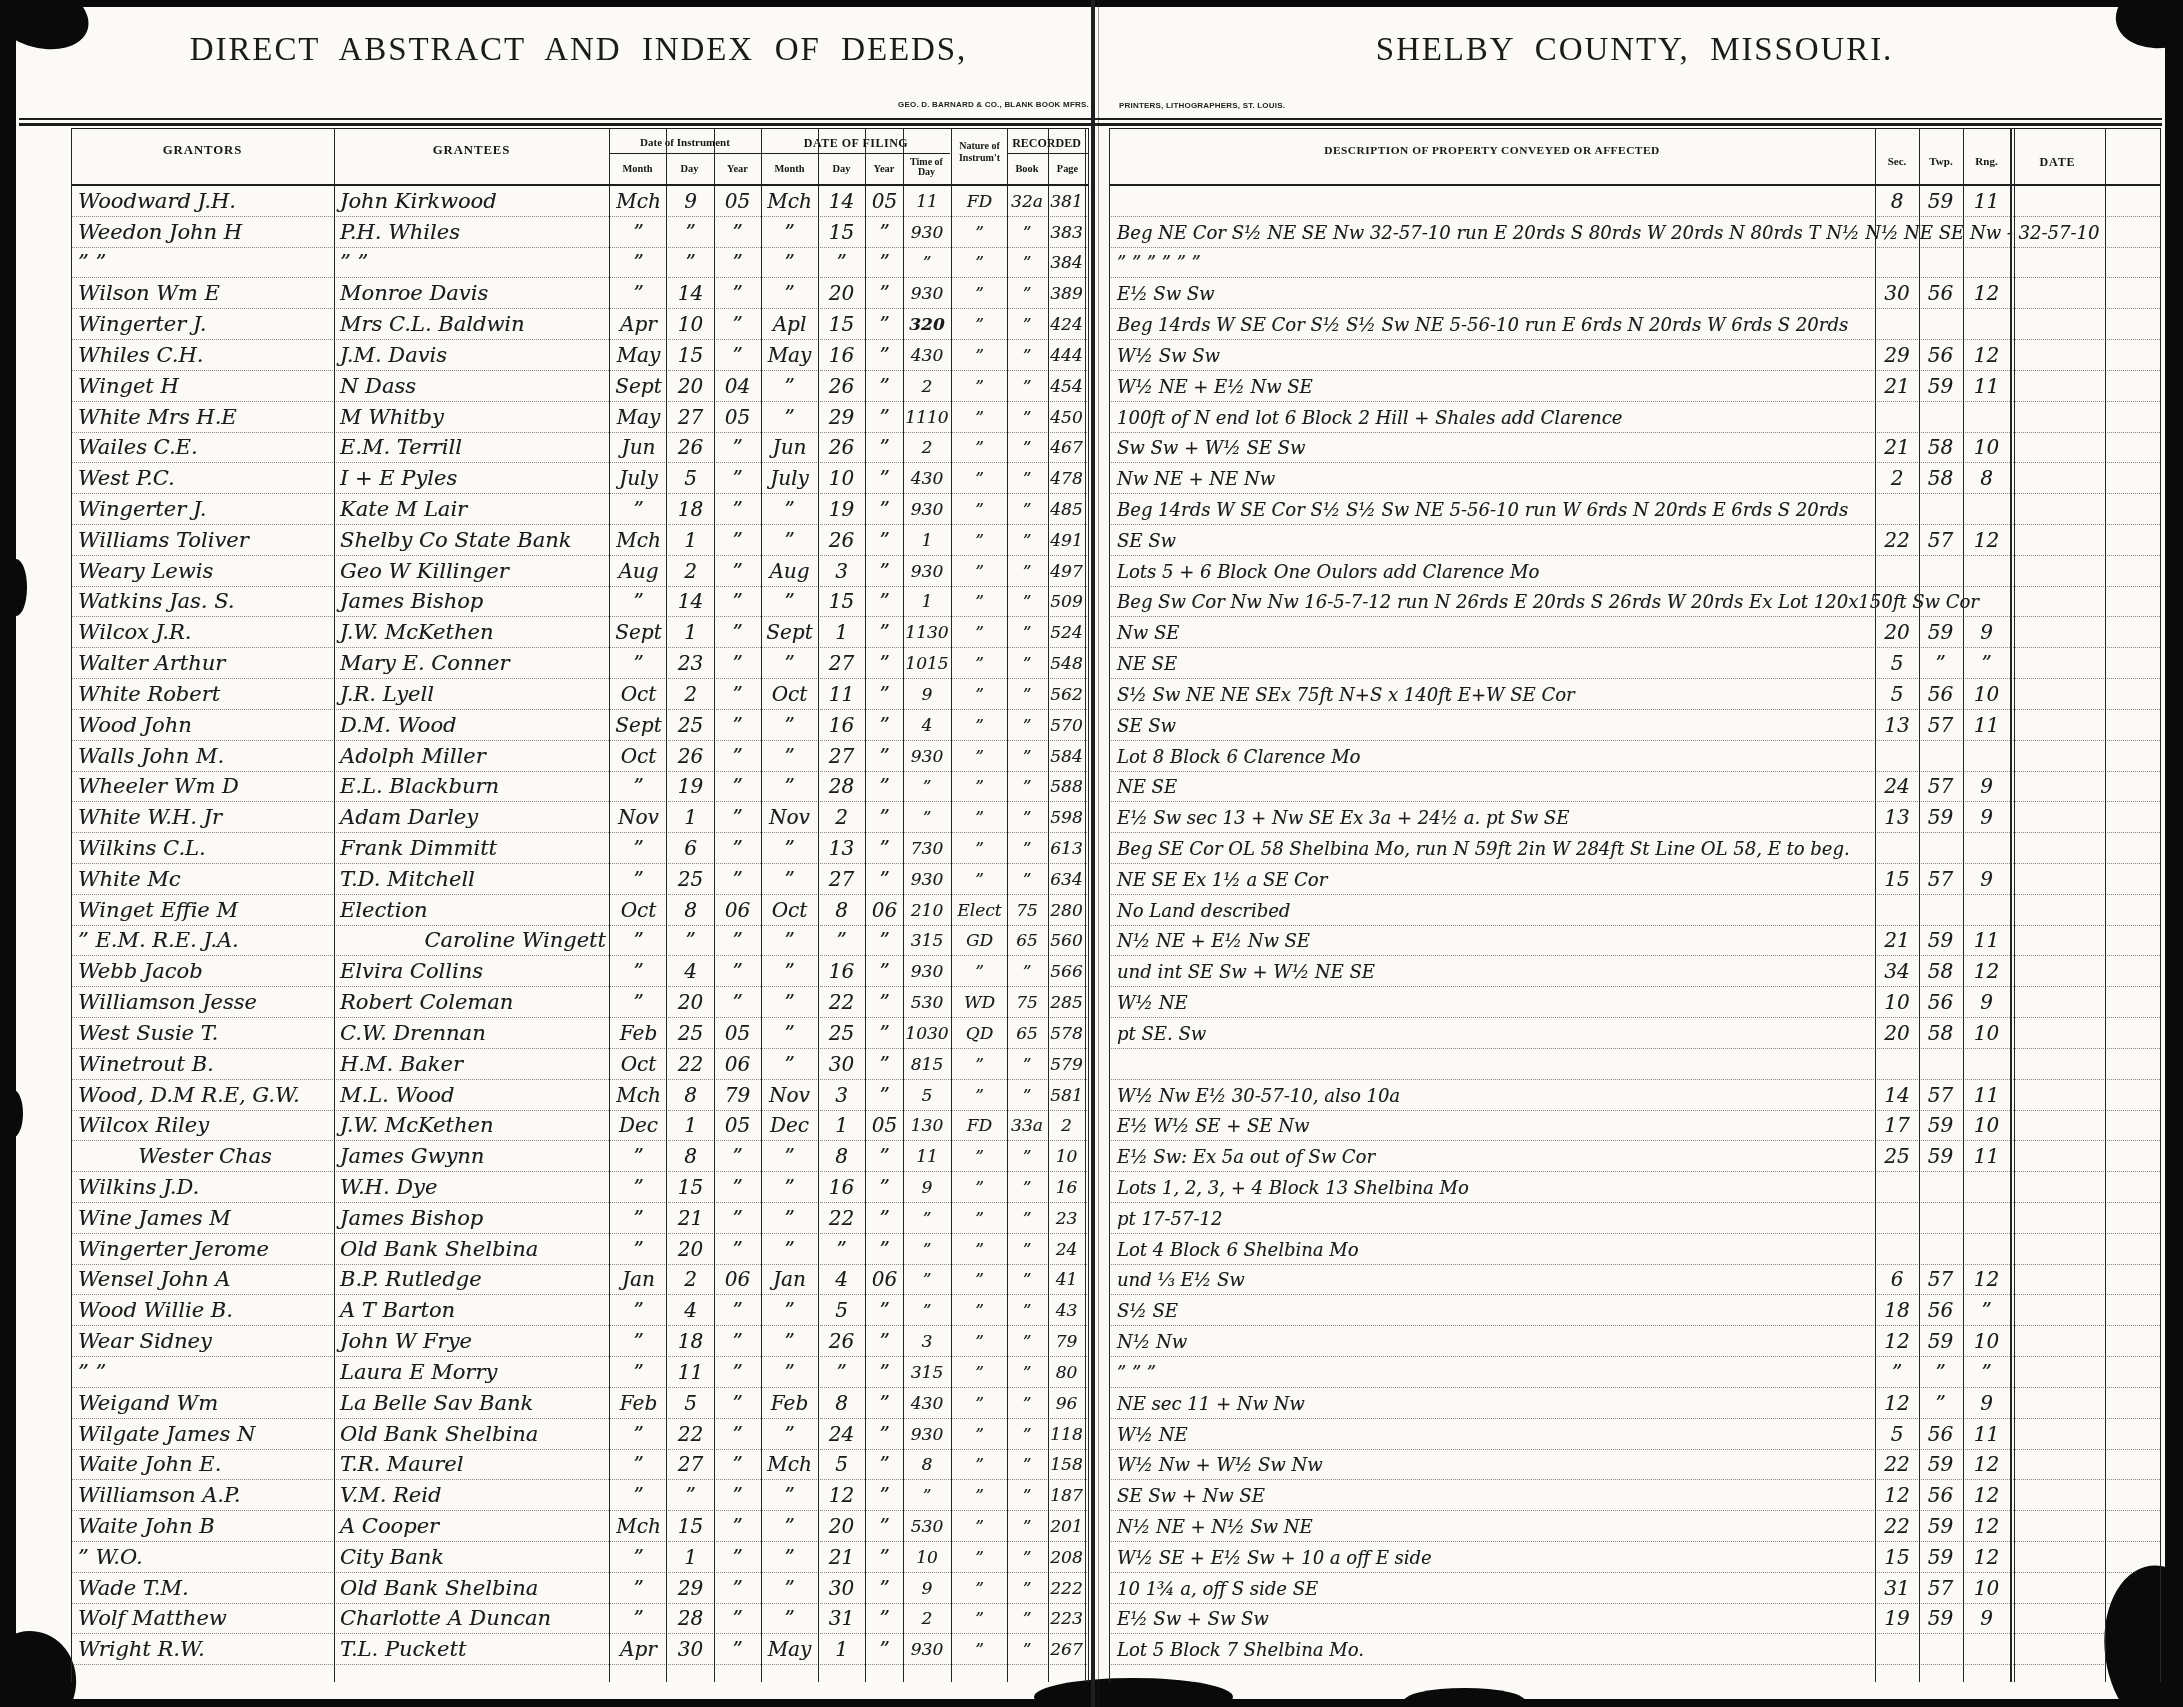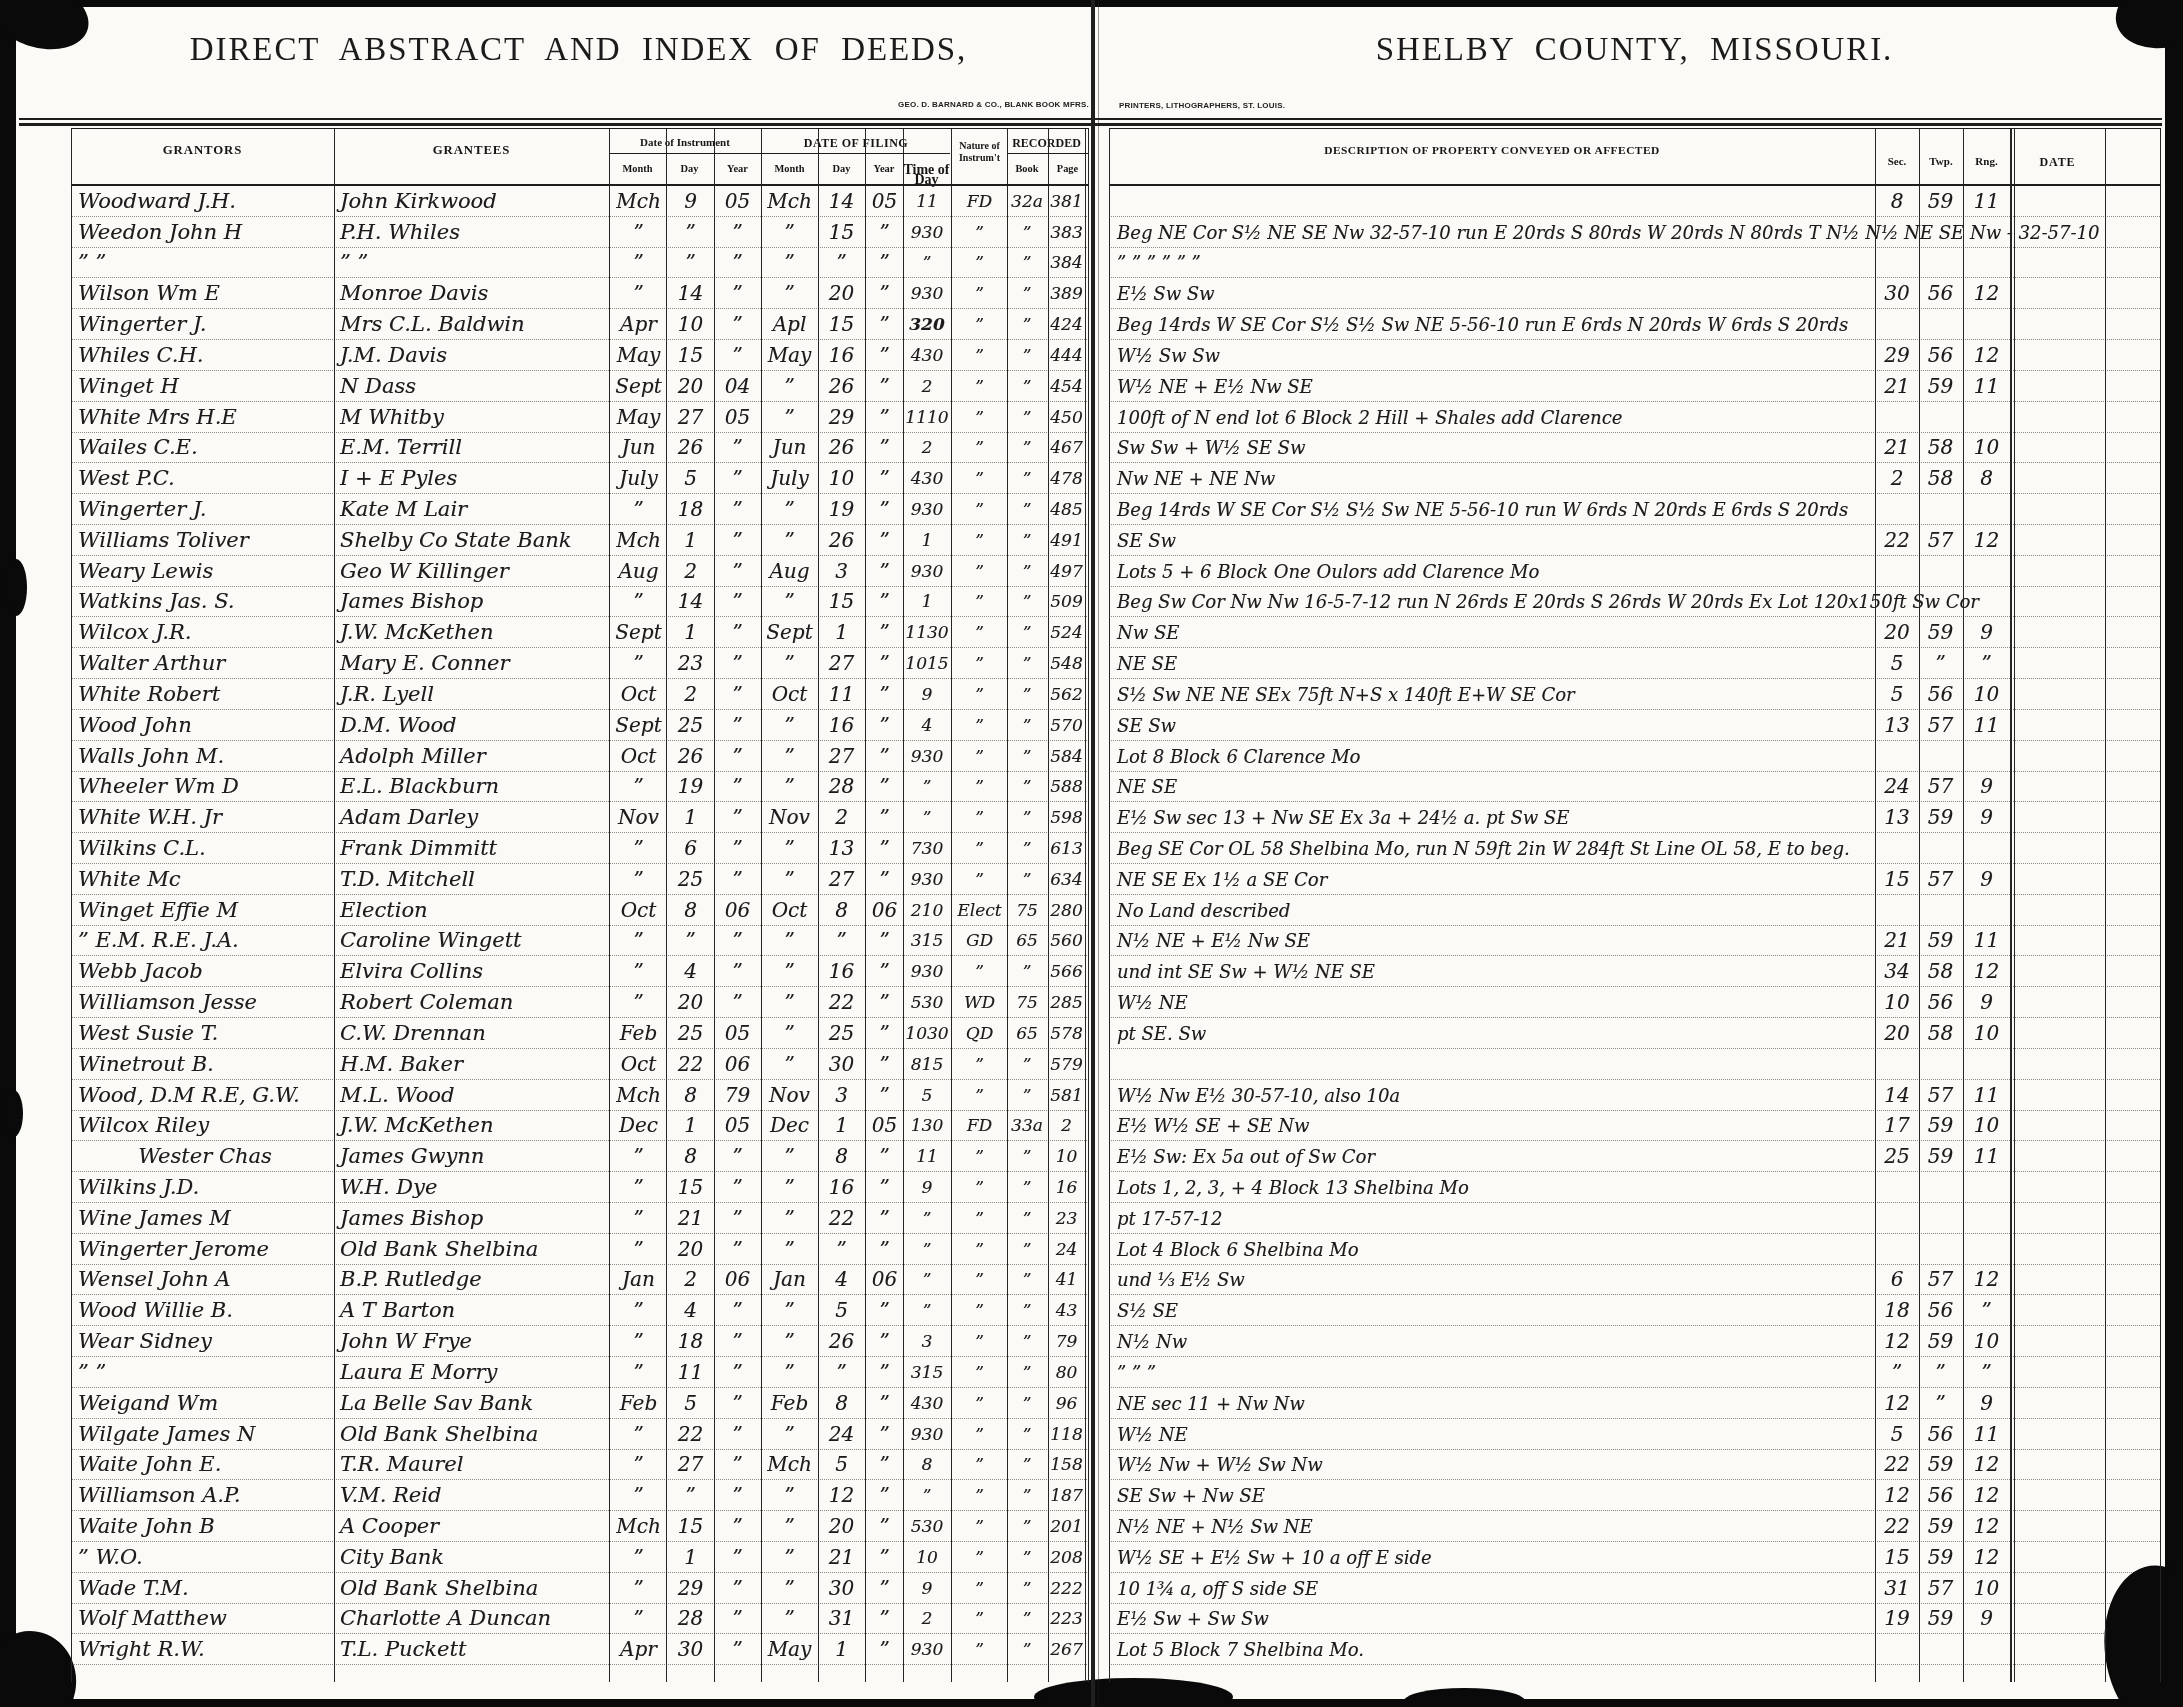--- a/index.html
+++ b/index.html
@@ -43,21 +43,21 @@
   <div class="print" style="left:71px;width:263px;top:144px;font-size:12.8px;letter-spacing:0.9px;">GRANTORS</div>
   <div class="print" style="left:334px;width:275px;top:144px;font-size:12.8px;letter-spacing:0.9px;">GRANTEES</div>
   <div class="print" style="left:609px;width:152px;top:137px;font-size:11px;">Date of Instrument</div>
   <div class="print" style="left:761px;width:190px;top:137px;font-size:12px;letter-spacing:0.5px;">DATE OF FILING</div>
   <div class="print" style="left:609px;width:57px;top:164px;font-size:10.4px;">Month</div>
   <div class="print" style="left:666px;width:47px;top:164px;font-size:10.4px;">Day</div>
   <div class="print" style="left:714px;width:47px;top:164px;font-size:10.4px;">Year</div>
   <div class="print" style="left:761px;width:57px;top:164px;font-size:10.4px;">Month</div>
   <div class="print" style="left:818px;width:47px;top:164px;font-size:10.4px;">Day</div>
   <div class="print" style="left:865px;width:38px;top:164px;font-size:10.4px;">Year</div>
-  <div class="print" style="left:903px;width:47px;top:157px;font-size:14px;line-height:10px;margin-top:8px;">Time of Day</div>
+  <div class="print" style="left:903px;width:47px;top:157px;font-size:10px;line-height:10px;">Time of Day</div>
   <div class="print" style="left:951px;width:57px;top:140px;font-size:10px;line-height:12.3px;">Nature of Instrum't</div>
   <div class="print" style="left:1007px;width:79px;top:137px;font-size:12px;">RECORDED</div>
   <div class="print" style="left:1007px;width:40px;top:164px;font-size:10.4px;">Book</div>
   <div class="print" style="left:1048px;width:39px;top:164px;font-size:10.4px;">Page</div>
 
   <div class="print" style="left:1109px;width:766px;top:145px;font-size:11.4px;letter-spacing:0.5px;">DESCRIPTION OF PROPERTY CONVEYED OR AFFECTED</div>
   <div class="print" style="left:1875px;width:44px;top:156px;font-size:11px;">Sec.</div>
   <div class="print" style="left:1919px;width:44px;top:156px;font-size:11px;">Twp.</div>
   <div class="print" style="left:1963px;width:47px;top:156px;font-size:11px;">Rng.</div>
   <div class="print" style="left:2010px;width:95px;top:156px;font-size:12px;letter-spacing:0.9px;">DATE</div>
@@ -509,21 +509,21 @@
         <span class="hw c sm" style="left: 904px; width: 46px;">210</span>
         <span class="hw c sm" style="left: 952px; width: 55px;">Elect</span>
         <span class="hw c sm" style="left: 1008px; width: 38px;">75</span>
         <span class="hw c sm" style="left: 1049px; width: 35px;">280</span>
         <span class="hw d" style="left: 1117px; width: 1036px;">No Land described</span>
       </div>
       <div class="row" style="top: 925px;">
         <div class="rseg" style="left: 71px; width: 1016px;"></div>
         <div class="rseg" style="left: 1109px; width: 1051px;"></div>
         <span class="hw g" style="left: 78px; width: 254px;">”  E.M. R.E. J.A.</span>
-        <span class="hw g" style="left: 340px; width: 266px;">Caroline Wingett</span>
+        <span class="hw g" style="left: 340px; width: 266px; text-align: right;">Caroline Wingett</span>
         <span class="hw c" style="left: 611px; width: 55px;">”</span>
         <span class="hw c" style="left: 668px; width: 45px;">”</span>
         <span class="hw c" style="left: 715px; width: 45px;">”</span>
         <span class="hw c" style="left: 762px; width: 55px;">”</span>
         <span class="hw c" style="left: 819px; width: 45px;">”</span>
         <span class="hw c" style="left: 867px; width: 35px;">”</span>
         <span class="hw c sm" style="left: 904px; width: 46px;">315</span>
         <span class="hw c sm" style="left: 952px; width: 55px;">GD</span>
         <span class="hw c sm" style="left: 1008px; width: 38px;">65</span>
         <span class="hw c sm" style="left: 1049px; width: 35px;">560</span>

